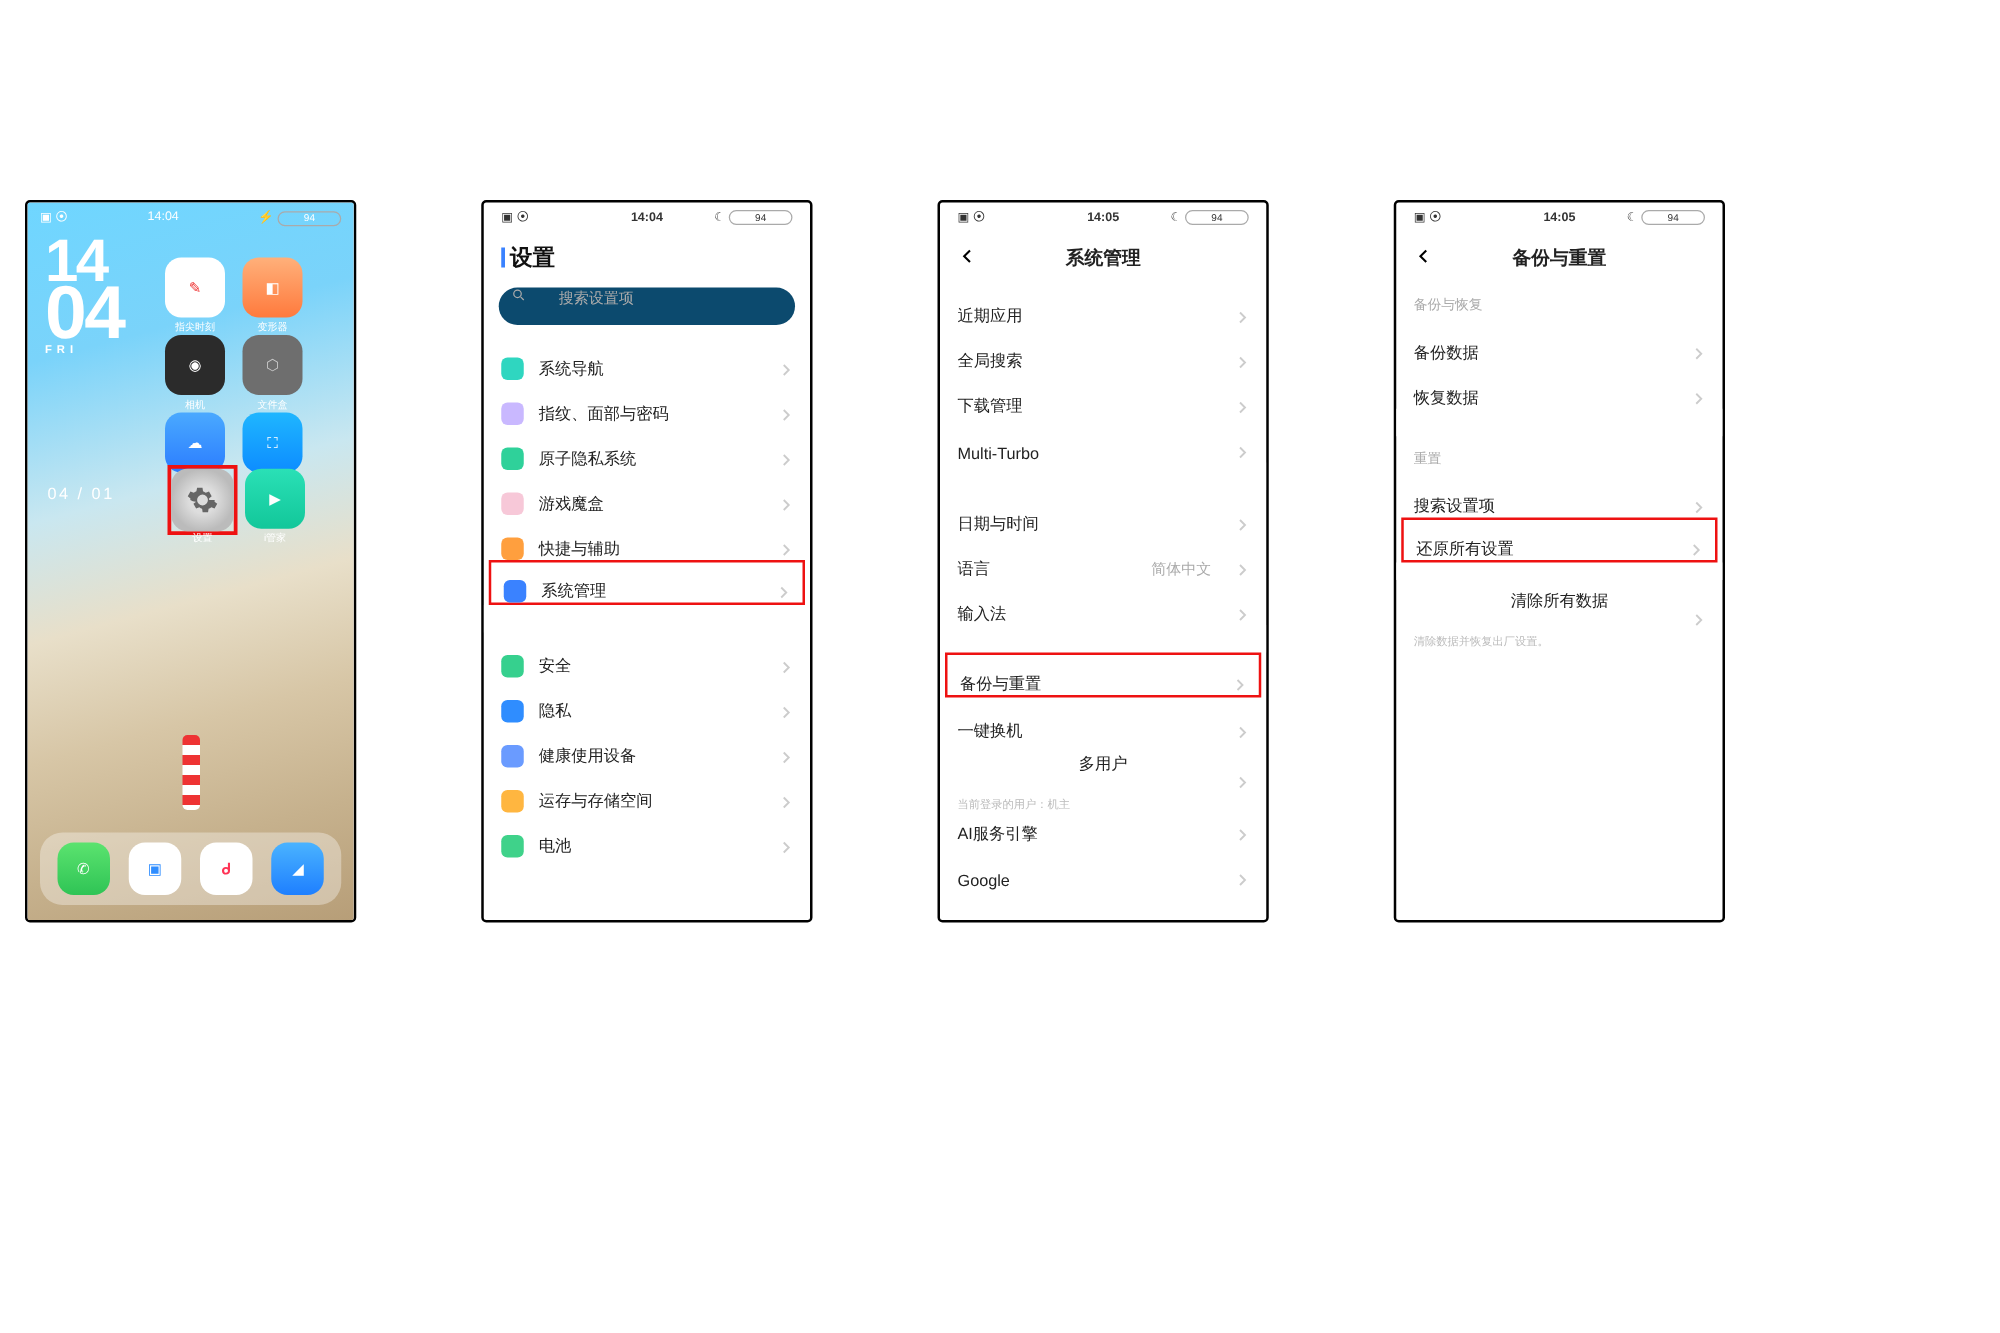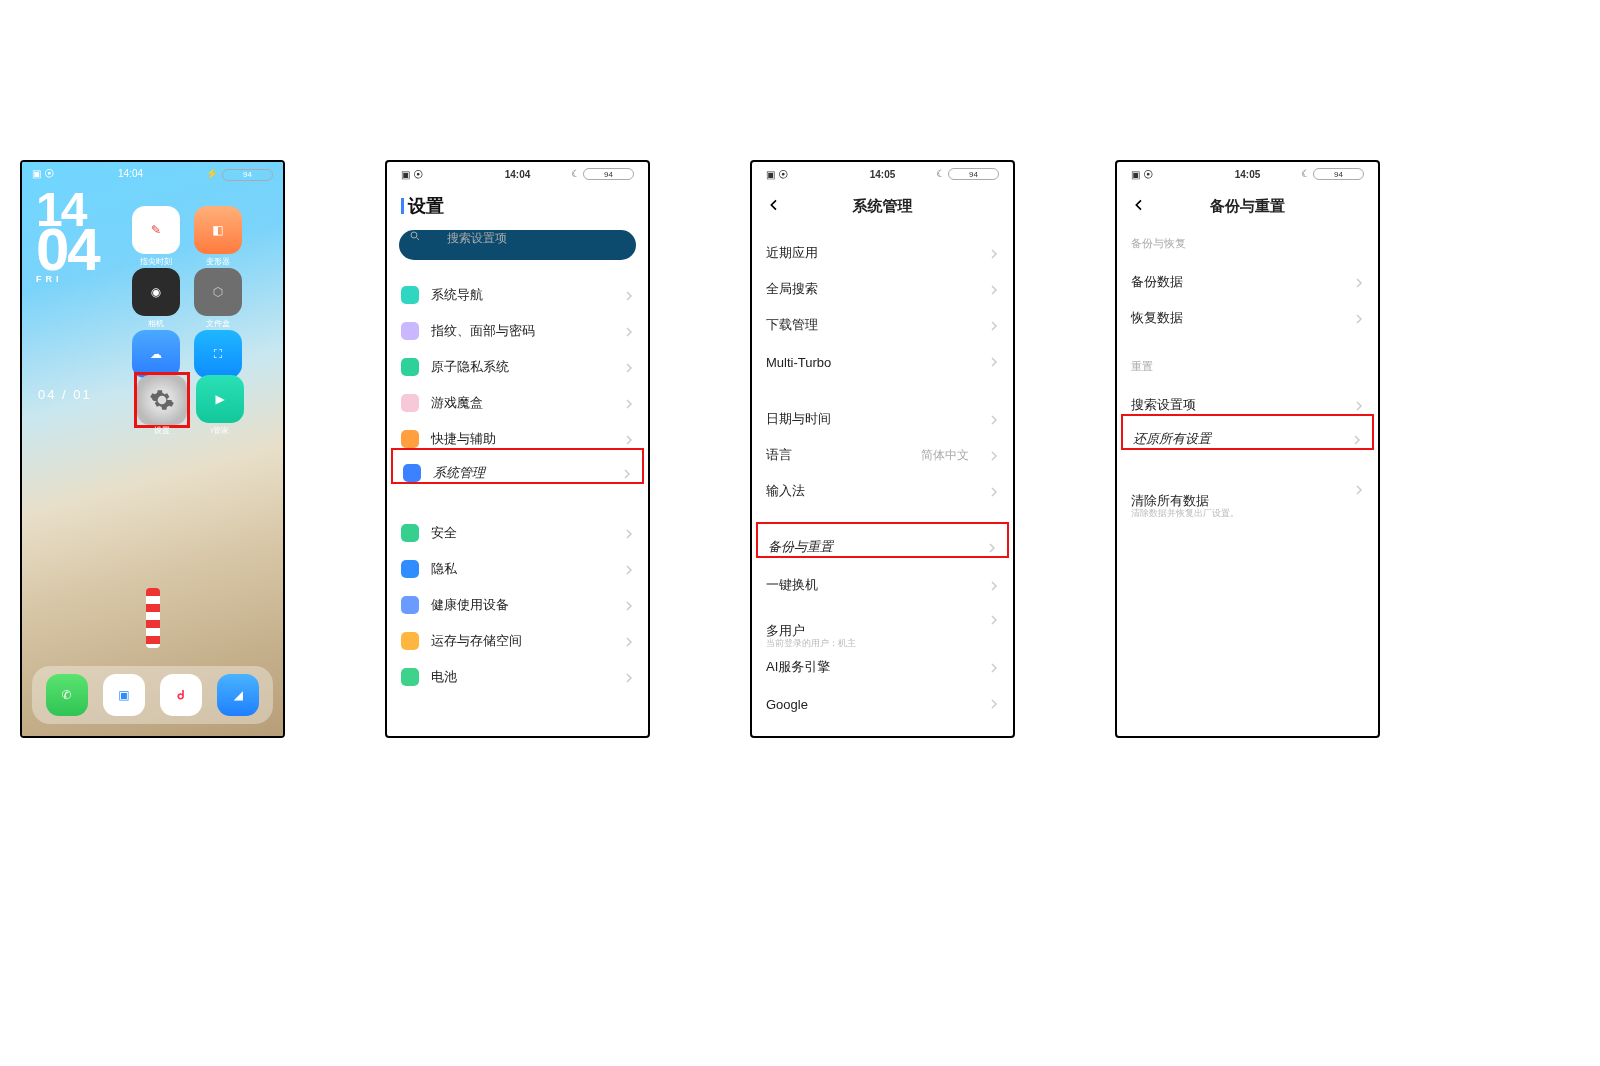--- a/index.html
+++ b/index.html
@@ -73,29 +73,29 @@
   .header .title-left { font-size:18px; font-weight:700; color:#111; }
   .header .title-accent { display:inline-block; width:3px; height:16px; background:#3a82ff; margin-right:4px; vertical-align:-2px;}
   .back-icon svg{width:16px;height:16px;}
   .search-box { margin:4px 12px 8px; height:30px; background:#0c4a6e; border-radius:15px; display:flex; padding:0 10px; color:#aaa; font-size:12px;gap:20px;}
   .search-box .mag { margin-right:6px; width:12px;height:12px;}
   .list { }
   .row { height:36px; display:flex; align-items:flex-end; padding:0 14px; position:relative;}
   .row .r-icon { width:18px;height:18px; border-radius:5px; margin-right:12px; flex-shrink:0;}
   .row .r-label { font-size:13px; color:#222; }
   .row .r-sub { position:absolute; left:14px; right:14px; bottom:-10px; font-size:9px; color:#bbb; }
-  .row.sub { height:46px; align-items:flex-end; padding-top:8px;}
+  .row.sub { height:46px; align-items:center; padding-top:8px;flex-direction:column;}
   .row .r-value { margin-left:auto; margin-right:20px; font-size:12px; color:#aaa;}
   .row .chev { margin-left:auto; color:#ccc;}
   .row .r-value + .chev { margin-left:0;}
   .chev svg{width:10px;height:10px;}
   .section-gap { height:22px; background:#fff;}
   .section-label { font-size:11px; color:#aaa; padding:10px 14px 4px;}
   .row-highlight { border:2px solid #e11; margin:0 4px;}
-  .row-highlight.row{padding:0 10px;font-style:italic;}
+  .row-highlight.row{padding:0 10px;}
 
   
   .c-teal{background:#2fd6c0;} .c-purple{background:#c9b8ff;} .c-green{background:#2fd19a;}
   .c-pink{background:#f7c8d8;} .c-orange{background:#ff9f3e;} .c-blue{background:#3a82ff;}
   .c-shield{background:#36d08e;} .c-lock{background:#2f8dff;} .c-health{background:#6a9bff;}
   .c-disk{background:#ffb640;} .c-batt{background:#3fd28a;}
 
   .battery-pill{display:inline-flex;align-items:center;border:1px solid #aaa;border-radius:6px;padding:0 20px;font-size:8px;height:12px;}
 </style>
 </head>

